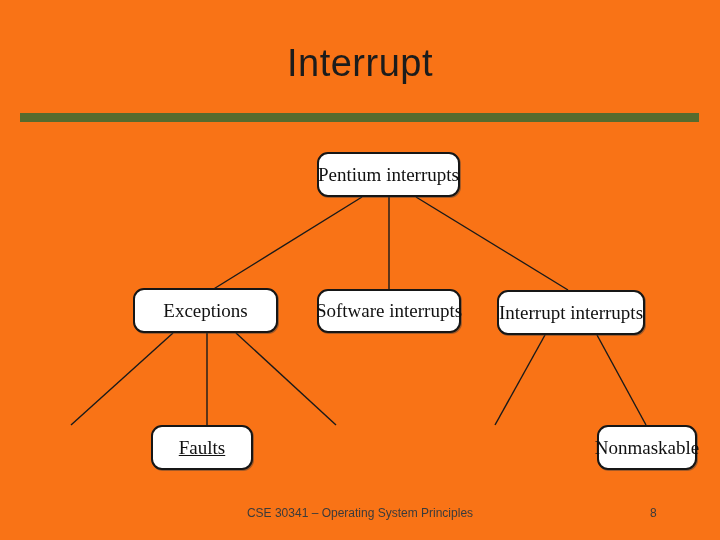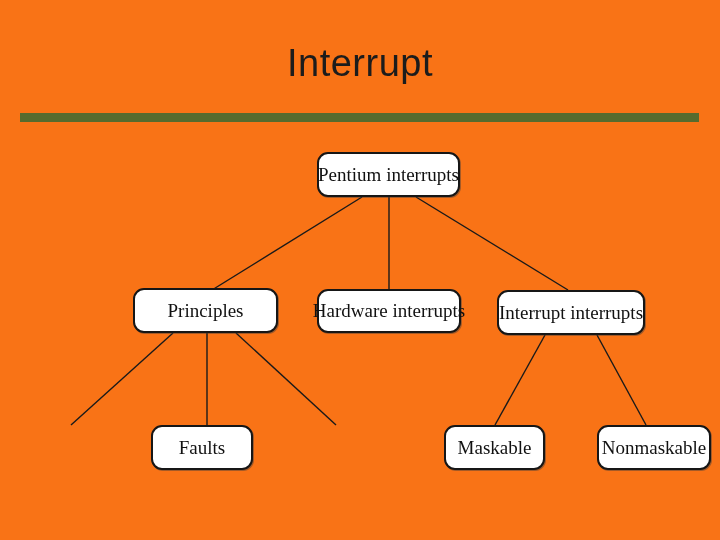--- a/index.html
+++ b/index.html
@@ -67,24 +67,24 @@
     font-size: 19px;
     color: #111111;
     box-shadow: 1px 1px 0 rgba(60,60,60,0.45);
     white-space: nowrap;
   }
   .node-pentium     { left: 317px; top: 152px; width: 143px; height: 45px; }
   .node-exceptions  { left: 133px; top: 288px; width: 145px; height: 45px; }
   .node-software    { left: 317px; top: 289px; width: 144px; height: 44px; }
   .node-hardware    { left: 497px; top: 290px; width: 148px; height: 45px; }
   .node-aborts      { left:  20px; top: 425px; width: 102px; height: 45px; }
-  .node-faults      { left: 151px; top: 425px; width: 102px; height: 45px; }
+  .node-faults      { left: 151px; top: 425px; width: 102px; height: 45px; text-decoration: underline; }
   .node-traps       { left: 285px; top: 425px; width: 104px; height: 45px; }
   .node-maskable    { left: 444px; top: 425px; width: 101px; height: 45px; }
-  .node-nonmaskable { left: 597px; top: 425px; width: 114px; height: 45px; }
+  .node-nonmaskable { left: 597px; top: 425px; width: 100px; height: 45px; }
   .footer {
     position: absolute;
     left: 0;
     top: 506px;
     width: 100%;
     height: 20px;
     font-size: 12px;
     color: #3b3b3b;
   }
   .footer-text {
@@ -116,29 +116,32 @@
       <line x1="416" y1="197" x2="568" y2="290"></line>
       <line x1="173" y1="333" x2="71" y2="425"></line>
       <line x1="207" y1="333" x2="207" y2="425"></line>
       <line x1="236" y1="333" x2="336" y2="425"></line>
       <line x1="545" y1="335" x2="495" y2="425"></line>
       <line x1="597" y1="335" x2="646" y2="425"></line>
     </svg>
 
     <div class="node node-pentium" data-bind="diagram.nodes.pentium.label">Pentium interrupts</div>
 
-    <div class="node node-exceptions" data-bind="diagram.nodes.exceptions.label">Principles</div>
+    <div class="node node-exceptions" data-bind="diagram.nodes.exceptions.label">Exceptions</div>
 
-    <div class="node node-software" data-bind="diagram.nodes.software.label">Hardware interrupts</div>
+    <div class="node node-software" data-bind="diagram.nodes.software.label">Software interrupts</div>
 
     <div class="node node-hardware" data-bind="diagram.nodes.hardware.label">Interrupt interrupts</div>
 
 
     <div class="node node-faults" data-bind="diagram.nodes.faults.label">Faults</div>
 
 
-    <div class="node node-maskable" data-bind="diagram.nodes.maskable.label">Maskable</div>
 
     <div class="node node-nonmaskable" data-bind="diagram.nodes.nonmaskable.label">Nonmaskable</div>
   </div>
 
+  <div class="footer">
+    <div class="footer-text" data-bind="slide.footer">CSE 30341 – Operating System Principles</div>
+    <div class="footer-page" data-bind="slide.page_number">8</div>
+  </div>
 
 </div>
 
 </body></html>

